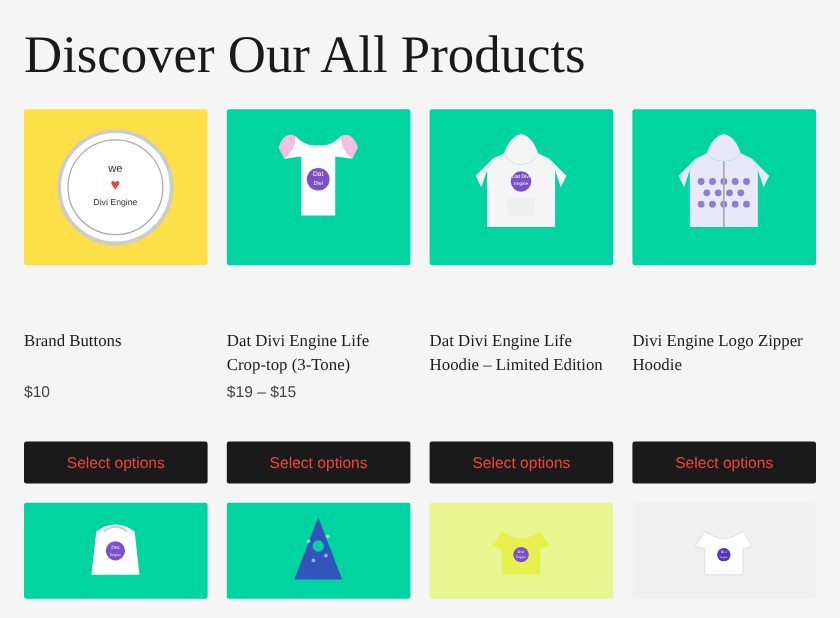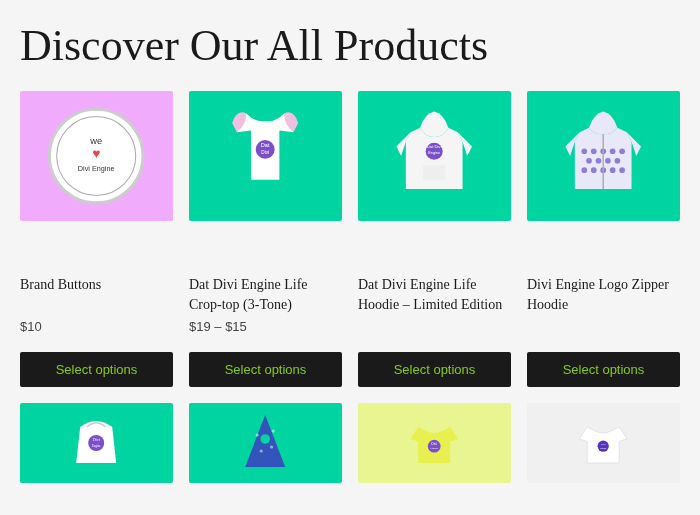--- a/index.html
+++ b/index.html
@@ -48,54 +48,55 @@
       color: #1a1a1a;
       margin-bottom: 5px;
       line-height: 1.4;
       flex-grow: 1;
       margin-top: 44px;
     }
     .product-price {
       font-family: Arial, sans-serif;
       font-size: 13px;
       color: #444;
-      margin-bottom: 18px;
+      margin-bottom: 6px;
     }
     .select-btn {
       background: #1a1a1a;
-      color: #84cc16;
+      color: #ef4444;
       border: none;
       padding: 10px 14px;
       font-size: 13px;
       font-family: Arial, sans-serif;
       cursor: pointer;
       text-align: center;
       border-radius: 2px;
       width: 100%;
+      margin-top: 28px;
     }
     
     .bottom-row {
       display: grid;
       grid-template-columns: repeat(4, 1fr);
       gap: 16px;
       margin-top: 16px;
     }
     .bottom-card .product-image {
       height: 80px;
     }
   </style>
 </head>
 <body>
 
 <h1>Discover Our All Products</h1>
 
 <div class="products-grid">
 
   <div class="product-card">
-    <div class="product-image" style="background:#f0abfc;">
+    <div class="product-image" style="background:#fde047;">
 
       <svg viewBox="0 0 100 100" xmlns="http://www.w3.org/2000/svg">
         <circle cx="50" cy="50" r="45" fill="white" stroke="#ccc" stroke-width="3"></circle>
         <circle cx="50" cy="50" r="40" fill="white"></circle>
         <circle cx="50" cy="50" r="38" fill="white" stroke="#aaa" stroke-width="1"></circle>
         <text x="50" y="38" text-anchor="middle" font-size="9" fill="#333" font-family="Arial">we</text>
         <text x="50" y="52" text-anchor="middle" font-size="13" fill="#e44" font-family="Arial">♥</text>
         <text x="50" y="64" text-anchor="middle" font-size="7" fill="#333" font-family="Arial">Divi Engine</text>
       </svg>
     </div>

